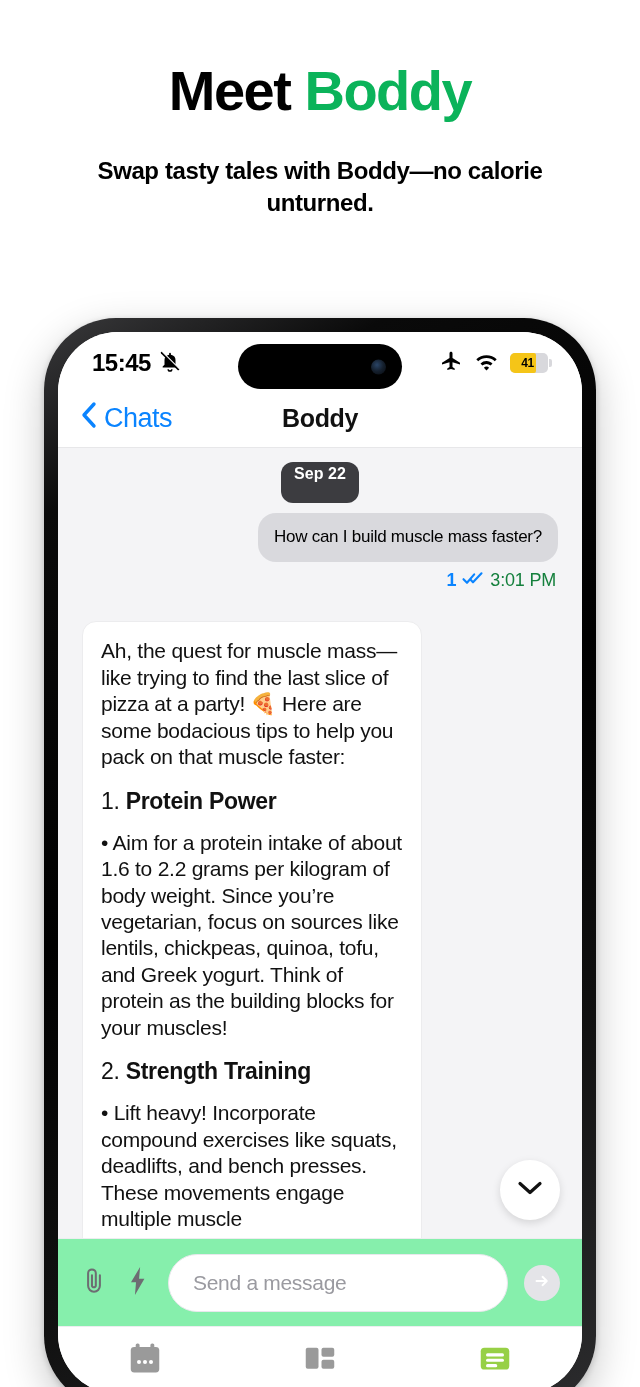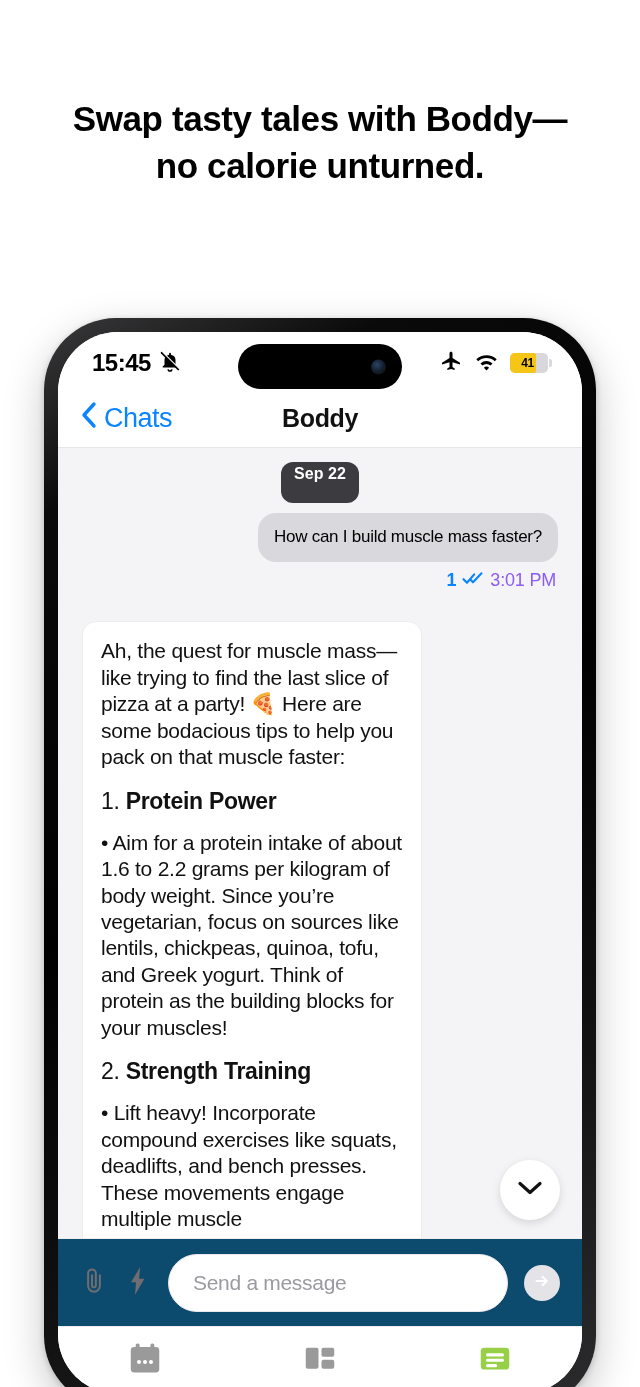--- a/index.html
+++ b/index.html
@@ -25,21 +25,21 @@
   .hero-title {
     font-size: 56px;
     font-weight: 700;
     letter-spacing: -1.5px;
     line-height: 1.05;
     color: #000000;
   }
   .hero-title .accent { color: #0bb35a; }
   .hero-sub {
     margin-top: 34px;
-    font-size: 35px;
+    font-size: 24px;
     font-weight: 700;
     line-height: 1.33;
     letter-spacing: -0.4px;
     color: #000000;
     padding: 0 70px;
   }
 
   
   .device {
     position: absolute;
@@ -193,21 +193,21 @@
     display: flex;
     justify-content: flex-end;
     align-items: center;
     gap: 6px;
     margin-top: 8px;
     padding-right: 2px;
     font-size: 18px;
     letter-spacing: -0.2px;
   }
   .meta-count { color: #0a84ff; font-weight: 700; }
-  .meta-time { color: #8b5cf6; }
+  .meta-time { color: #15803d; }
 
   .row-in { display: flex; justify-content: flex-start; margin-top: 30px; }
   .bubble-in {
     width: 340px;
     background: #ffffff;
     border: 1px solid #ececee;
     border-radius: 14px;
     padding: 16px 18px 20px 18px;
     font-size: 21px;
     line-height: 1.26;
@@ -232,21 +232,21 @@
     background: #ffffff;
     box-shadow: 0 3px 9px rgba(0,0,0,0.13);
     display: flex; align-items: center; justify-content: center;
     z-index: 5;
   }
 
   
   .composer {
     position: relative;
     height: 88px;
-    background: #0c4a6e;
+    background: #86efac;
     border-top: 1px solid #ededf0;
     display: flex;
     align-items: center;
     gap: 16px;
     padding: 0 22px;
   }
   .composer-icon { width: 28px; height: 32px; display: flex; align-items: center; justify-content: center; }
   .composer-input {
     flex: 1;
     height: 58px;
@@ -279,20 +279,21 @@
     padding-top: 14px;
   }
   .tab { flex: 1; display: flex; justify-content: center; }
 </style>
 </head>
 <body>
 
 <div class="page">
 
   <div class="hero">
+    <div class="hero-title"><span>Meet </span><span class="accent">Boddy</span></div>
     <div class="hero-sub">Swap tasty tales with Boddy—no calorie unturned.</div>
   </div>
 
   <div class="device">
     <div class="btn-side btn-silent"></div>
     <div class="btn-side btn-volup"></div>
     <div class="btn-side btn-voldn"></div>
     <div class="btn-side btn-power"></div>
 
     <div class="device-inner">

